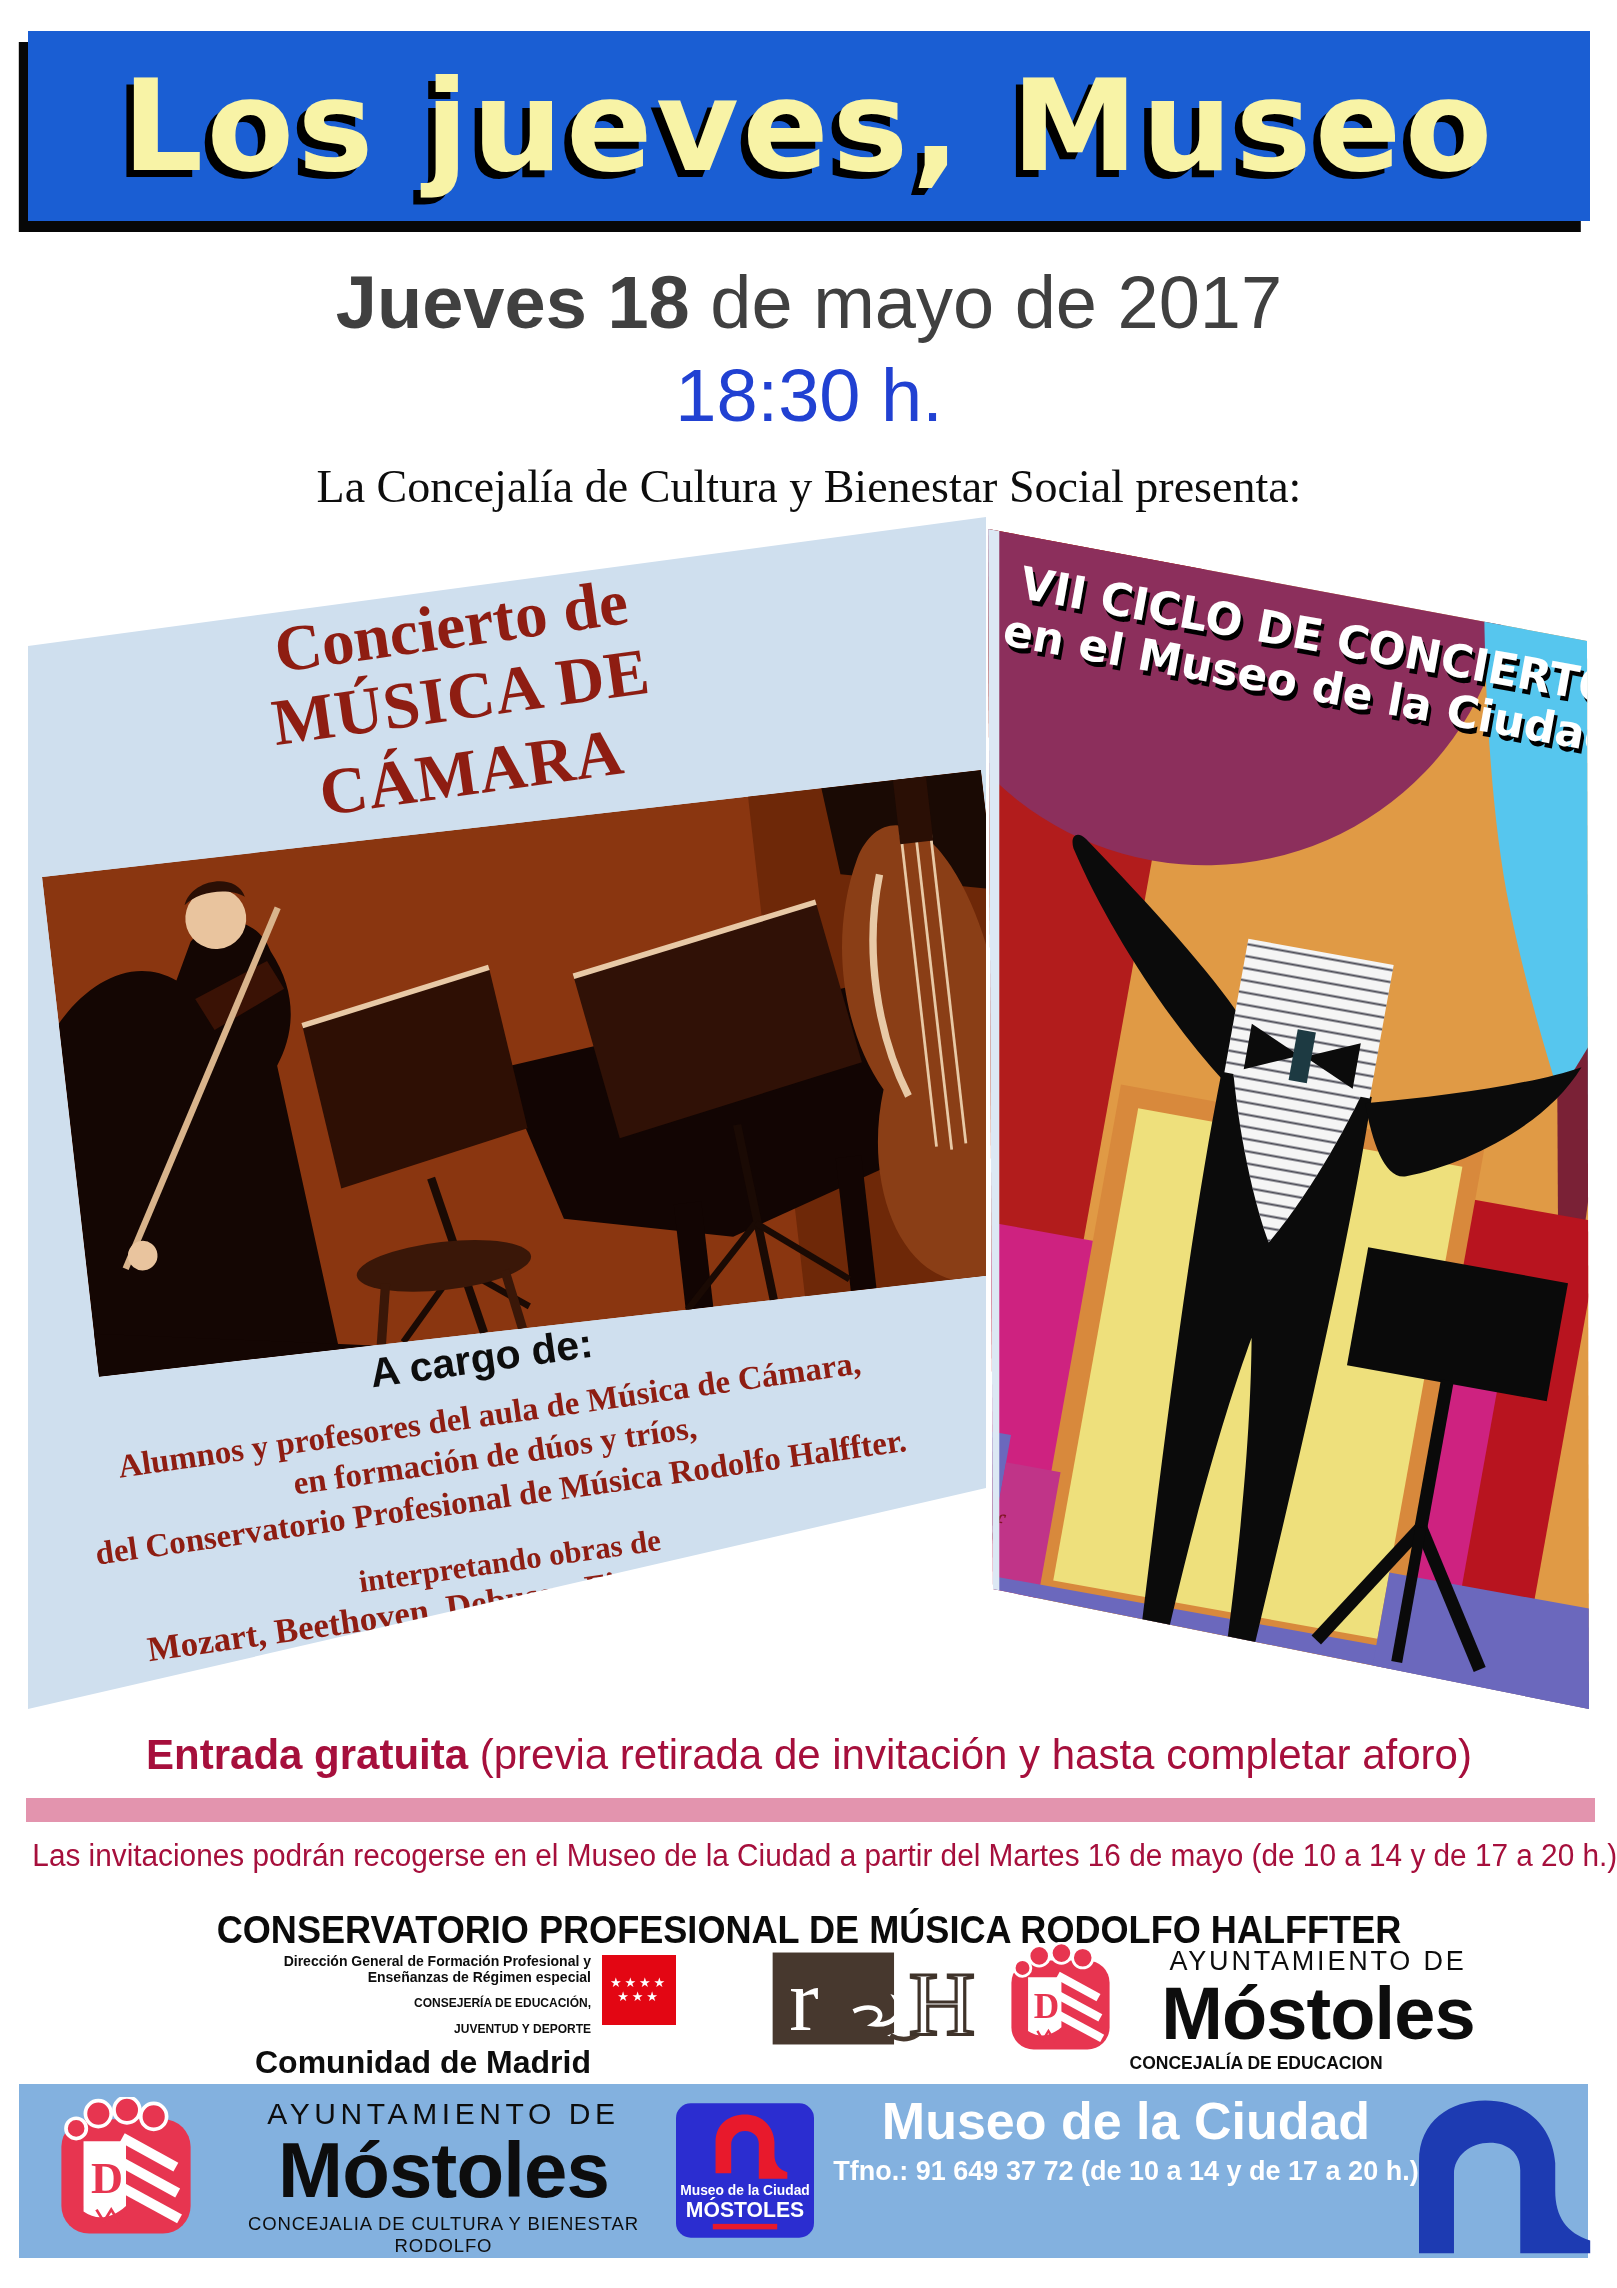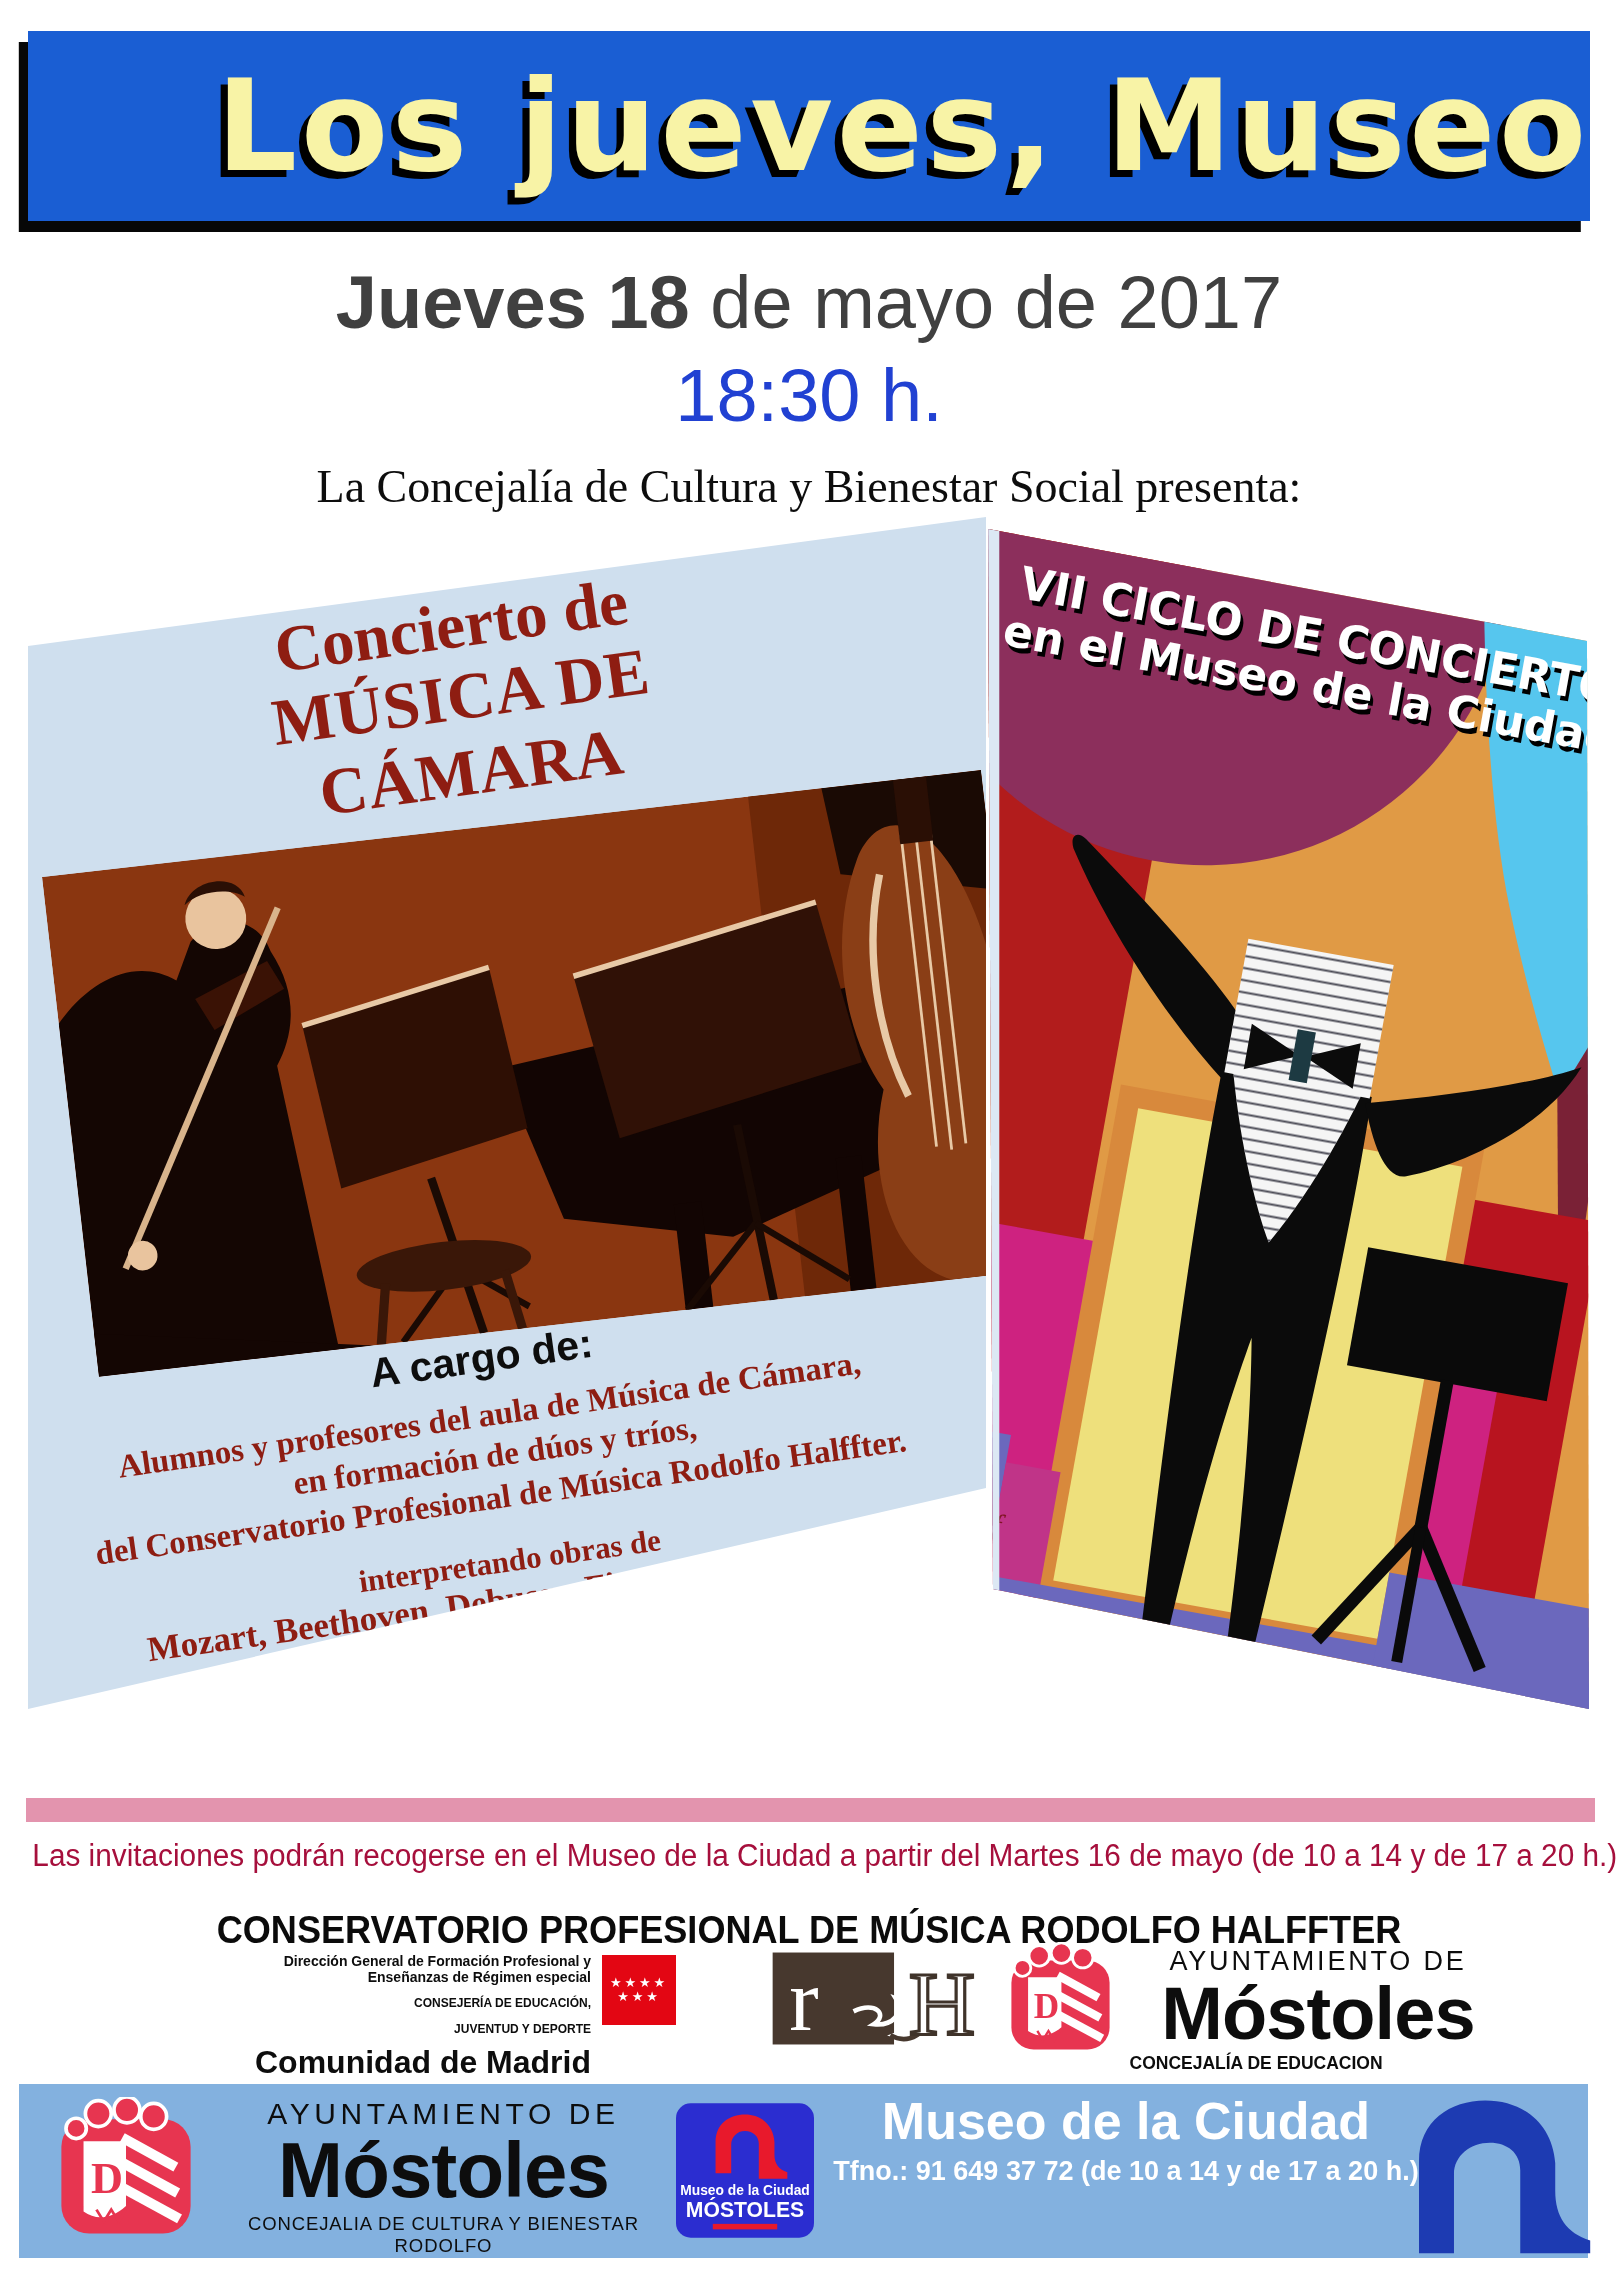--- a/index.html
+++ b/index.html
@@ -6,21 +6,21 @@
   .poster{
     position:relative;width:1618px;height:2289px;background:#ffffff;overflow:hidden;
     font-family:"Liberation Sans", sans-serif;color:#111;
   }
   .abs{position:absolute;}
 
   
   .header-band{
     left:28px;top:31px;width:1562px;height:190px;background:#1a5ed3;
     box-shadow:-9.2px 11px 0 #070707;
-    display:flex;align-items:center;justify-content:flex-end;
+    display:flex;align-items:center;justify-content:center;
   }
   .header-title{
     font-family:"DejaVu Sans", sans-serif;font-weight:bold;font-size:127px;
     color:#f8f3a6;letter-spacing:3.7px;text-shadow:-7.4px 6.5px 0 #000;white-space:nowrap;
   }
 
   
   .date-line{left:0;top:260px;width:100%;text-align:center;font-size:74px;color:#404040;white-space:nowrap;}
   .date-line .b{font-weight:bold;}
   .time-line{left:0;top:353px;width:100%;text-align:center;font-size:74px;color:#2141d2;font-weight:normal;}
@@ -218,20 +218,23 @@
         <text x="55" y="1140" font-family="Liberation Serif, serif" font-style="italic" font-size="34" fill="#801525">caf</text>
       </g>
       <rect x="0" y="0" width="12" height="1280" fill="#dce8f4"></rect>
     </svg>
     <div class="abs cycle-title">
       <div class="l1">VII CICLO DE CONCIERTOS</div>
       <div class="l2">en el Museo de la Ciudad</div>
     </div>
   </div>
 
+  <div class="abs admission-line">
+    <span class="b">Entrada gratuita</span><span> (previa retirada de invitación y hasta completar aforo)</span>
+  </div>
   <div class="abs divider-bar"></div>
   <div class="abs invitations-line">Las invitaciones podrán recogerse en el Museo de la Ciudad a partir del Martes 16 de mayo (de 10 a 14 y de 17 a 20 h.)</div>
 
   <div class="abs conservatory-heading">CONSERVATORIO PROFESIONAL DE MÚSICA RODOLFO HALFFTER</div>
 
   <div class="abs madrid-block">
     <div class="madrid-small">Dirección General de Formación Profesional y</div>
     <div class="madrid-small">Enseñanzas de Régimen especial</div>
     <div class="madrid-mid">CONSEJERÍA DE EDUCACIÓN,</div>
     <div class="madrid-mid">JUVENTUD Y DEPORTE</div>

